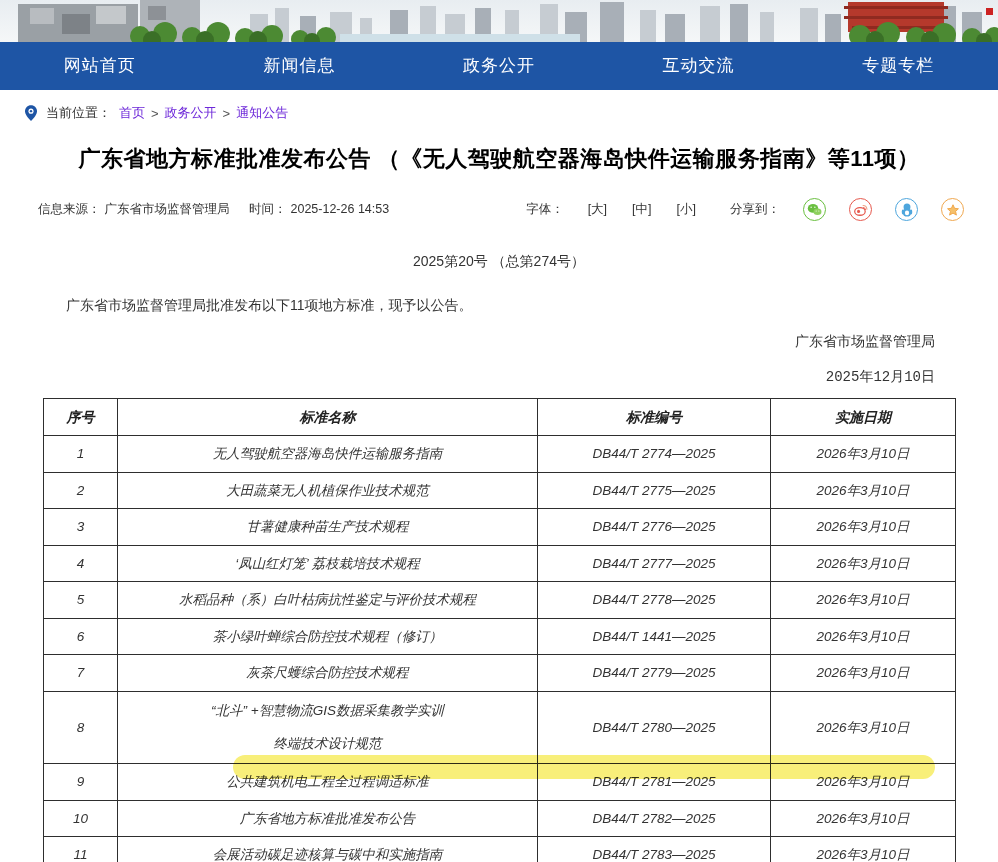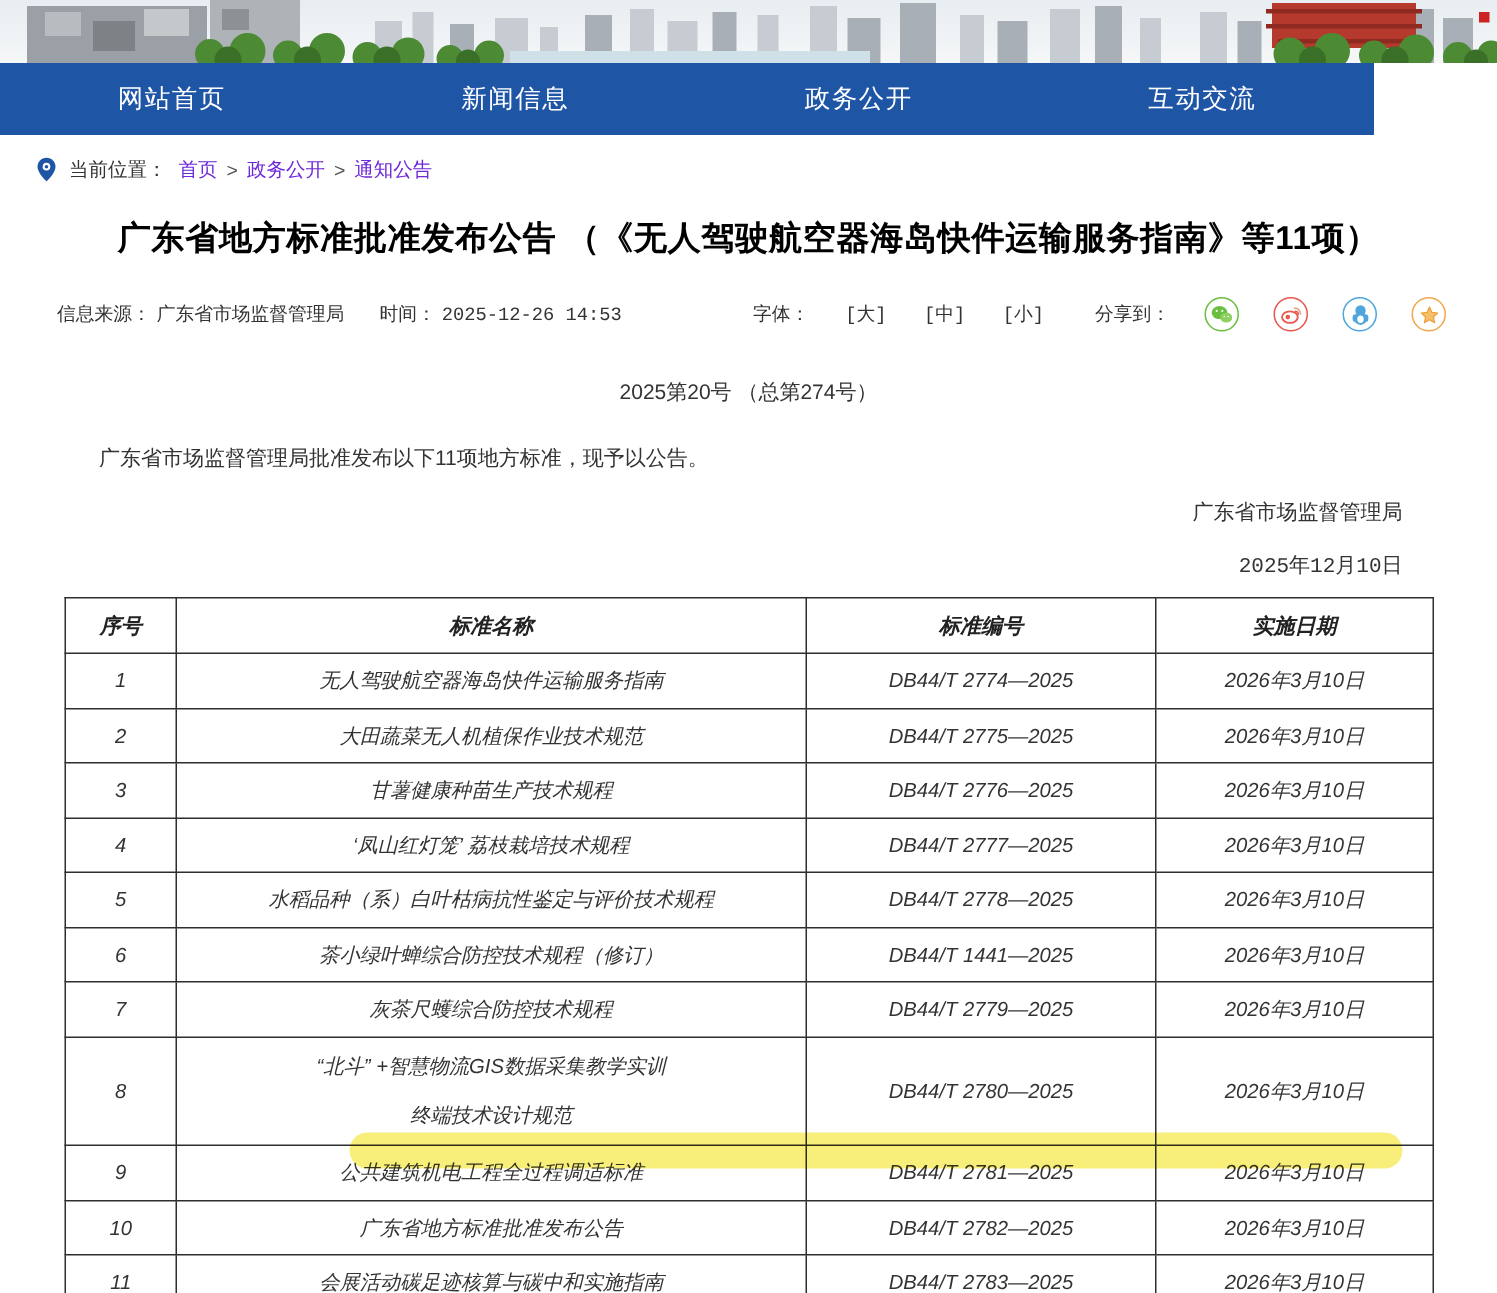--- a/index.html
+++ b/index.html
@@ -3,37 +3,37 @@
 <meta charset="utf-8">
 <style>
   * { margin:0; padding:0; box-sizing:border-box; }
   html,body { width:998px; height:862px; background:#fff; overflow:hidden;
     font-family:"Liberation Sans","DejaVu Sans",sans-serif; color:#333; }
 
   
   .banner { width:998px; height:42px; display:block; }
 
   
-  .nav { width:916px; height:48px; background:#1e55a5; display:flex;
+  .nav { width:998px; height:48px; background:#1e55a5; display:flex;
     align-items:center; justify-content:space-around; }
   .nav-item { color:#fff; font-size:17px; letter-spacing:1px; cursor:pointer;
     padding:0 18px; line-height:48px; }
 
   
   .crumb-row { display:flex; align-items:center; padding:14px 0 0 22px; font-size:13px; }
   .crumb-row .pin { width:18px; height:18px; margin-right:6px; flex:0 0 auto; }
   .crumb-label { margin-right:8px; }
   .crumb-link { color:#6d28d9; text-decoration:none; cursor:pointer; }
   .crumb-sep { margin:0 6px; color:#555; }
 
   
   .title { text-align:center; font-size:22px; font-weight:bold; color:#000;
     margin-top:22px; letter-spacing:0.5px; }
   .meta-row { display:flex; justify-content:space-between; align-items:center;
-    padding:0 34px 0 38px; margin-top:24px; font-size:12.5px;font-family:Liberation Mono, monospace; }
+    padding:0 34px 0 38px; margin-top:24px; font-size:12.5px; }
   .meta-left span { margin-right:4px; }
   .meta-right { display:flex; align-items:center; gap:23px; }
   .font-btn { cursor:pointer; margin:0 1px; }
   .share-label { margin-left:10px; }
   .share-icon { width:23px; height:23px; border-radius:50%; display:inline-flex;
     align-items:center; justify-content:center; cursor:pointer; background:#fff; }
   .share-icon svg { display:block; }
 
   
   .doc-no { text-align:center; font-size:14px; margin-top:32px; }
@@ -135,20 +135,21 @@
       <circle cx="930" cy="40" r="9"></circle>
     <circle cx="984" cy="41" r="8"></circle>
   </g>
 </svg>
 
 <div class="nav">
   <div class="nav-item">网站首页</div>
   <div class="nav-item">新闻信息</div>
   <div class="nav-item">政务公开</div>
   <div class="nav-item">互动交流</div>
+  <div class="nav-item">专题专栏</div>
 </div>
 
 <div class="crumb-row">
   <svg class="pin" viewBox="0 0 24 24">
     <path d="M12 1.5c-4.7 0-8 3.6-8 8 0 5.8 8 13 8 13s8-7.2 8-13c0-4.4-3.3-8-8-8z" fill="#1e55a5"></path>
     <circle cx="12" cy="9.5" r="3.4" fill="#fff"></circle>
     <circle cx="12" cy="9.5" r="1.6" fill="#1e55a5"></circle>
   </svg>
   <span class="crumb-label">当前位置：</span>
   <a class="crumb-link">首页</a>

